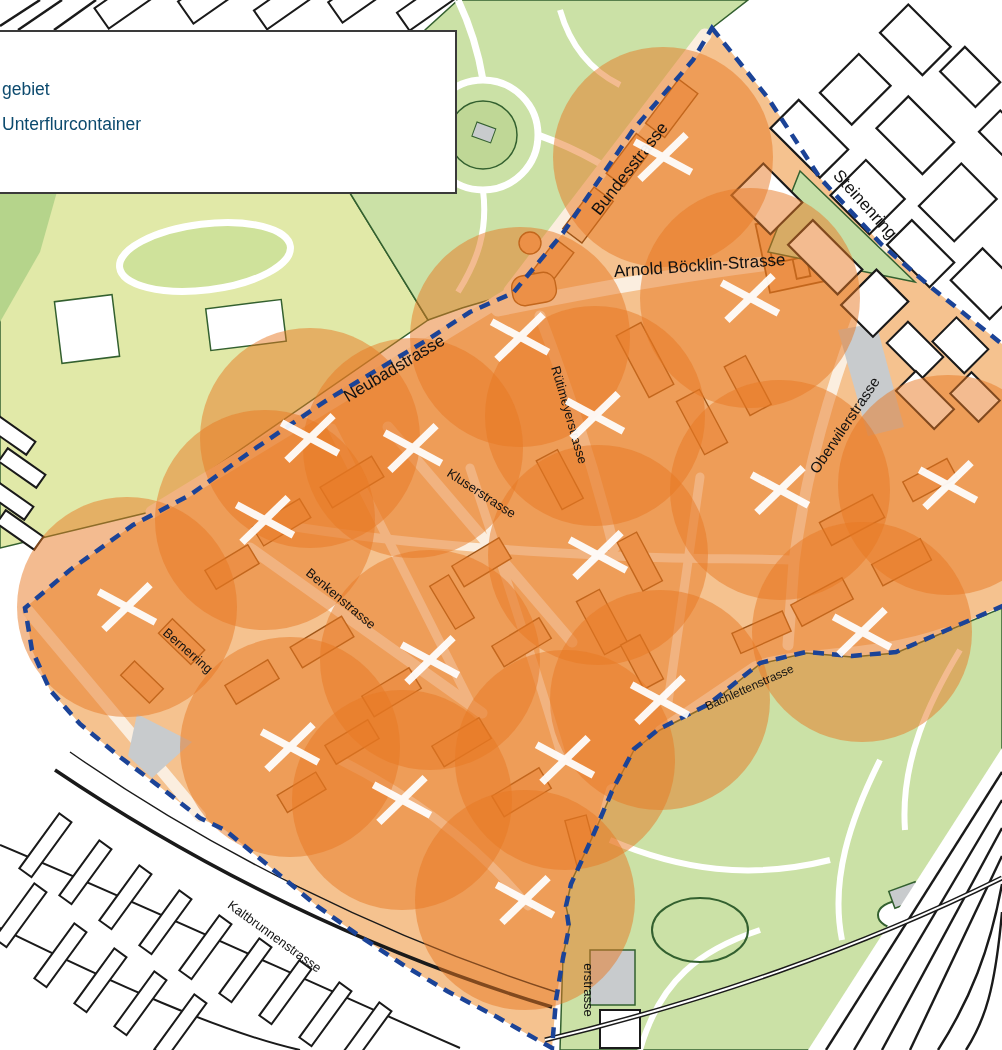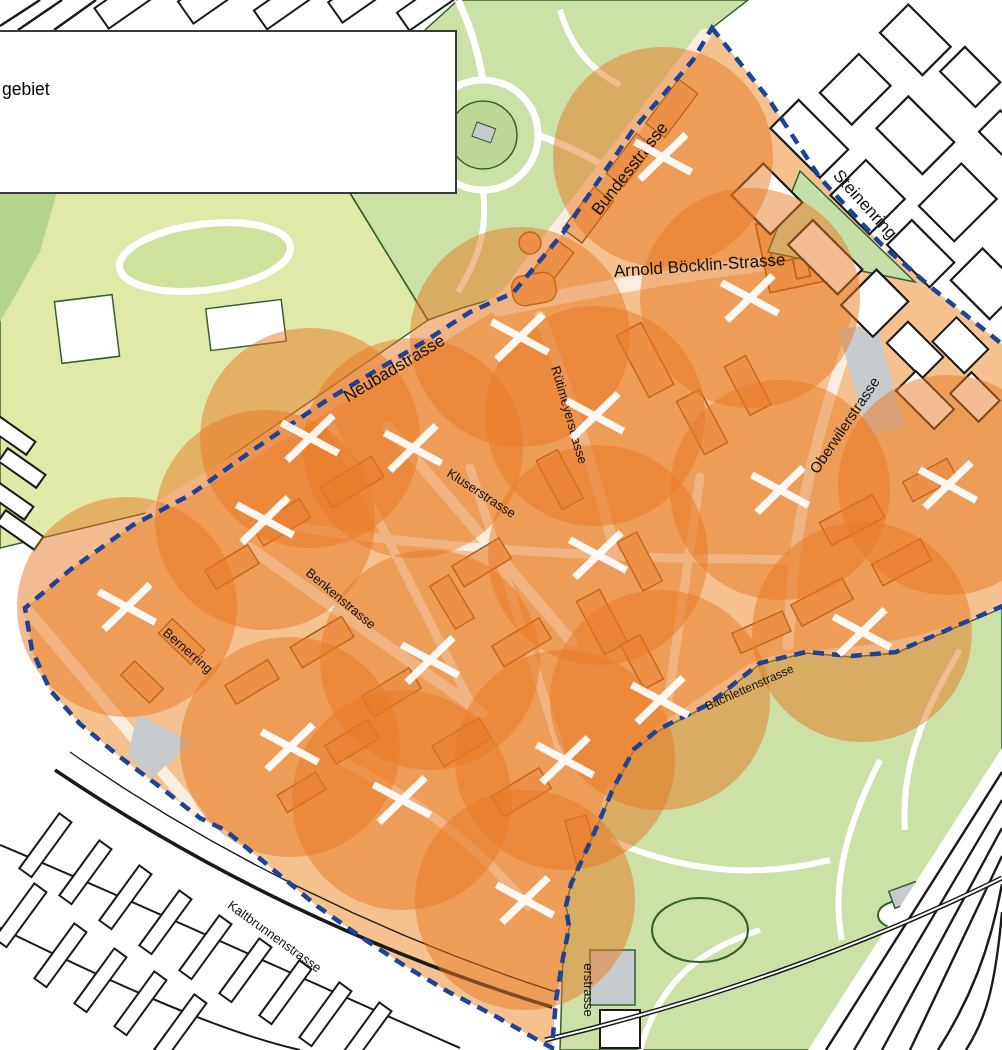--- a/index.html
+++ b/index.html
@@ -4,21 +4,21 @@
 <style>
   html,body{margin:0;padding:0;background:#fff;}
   body{width:1002px;height:1050px;position:relative;overflow:hidden;
        font-family:"Liberation Sans", sans-serif;}
   #map-svg{position:absolute;left:0;top:0;}
   #legend-box{
     position:absolute;left:-74px;top:30px;width:531px;height:164px;
     background:#ffffff;border:2px solid #3a3a3a;box-sizing:border-box;
     padding:40px 0 0 74px;z-index:10;
   }
-  .legend-line{font-size:17.5px;line-height:34.5px;color:#000000;white-space:nowrap;}
+  .legend-line{font-size:17.5px;line-height:34.5px;color:#0c4a6e;white-space:nowrap;}
   text{font-family:"Liberation Sans", sans-serif;}
 </style>
 </head>
 <body>
 
 <svg id="map-svg" width="1002" height="1050" viewBox="0 0 1002 1050">
 
   <g stroke="#1A1A1A" stroke-width="2.5" fill="none">
     <path class="st-out" d="M0,26 L40,0"></path>
     <path class="st-out" d="M18,30 L62,0"></path>
@@ -335,14 +335,15 @@
       <g transform="translate(525 900) rotate(-8)" stroke="#FFFFFF" stroke-width="7.5" stroke-linecap="butt" opacity="0.93">
         <line x1="-26" y1="-19" x2="26" y2="19"></line>
         <line x1="-26" y1="19" x2="26" y2="-19"></line>
       </g>
     </g>
 </svg>
 
 <div id="legend-box">
   <div id="legend-items">
       <div class="legend-line">gebiet</div>
+      <div class="legend-line">Unterflurcontainer</div>
     </div>
 </div>
 
 </body></html>

